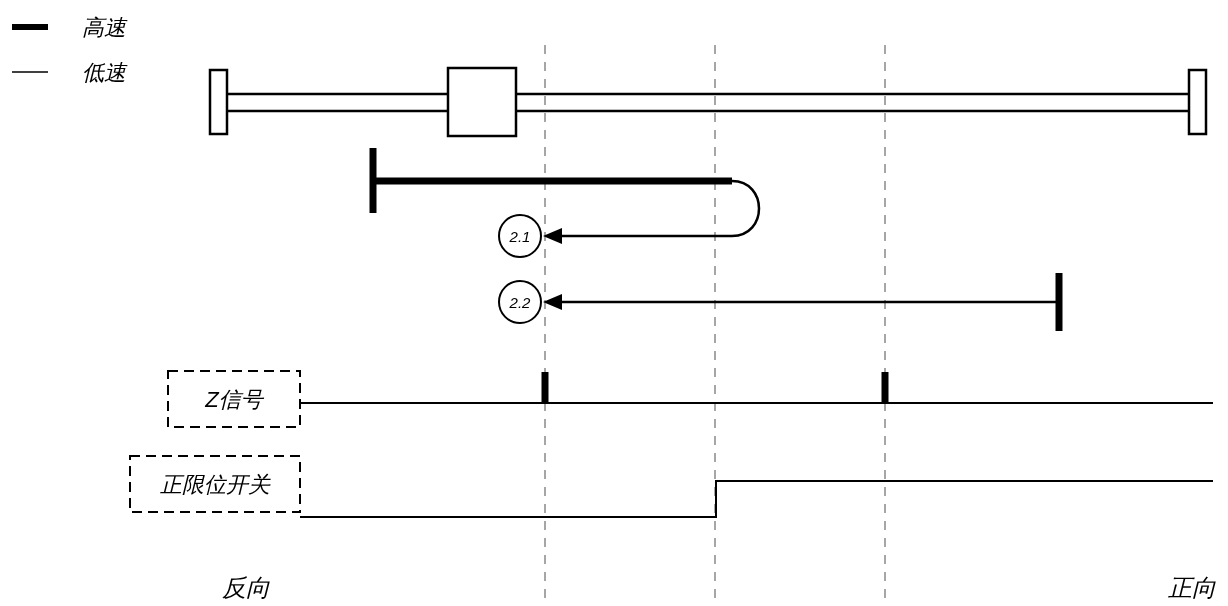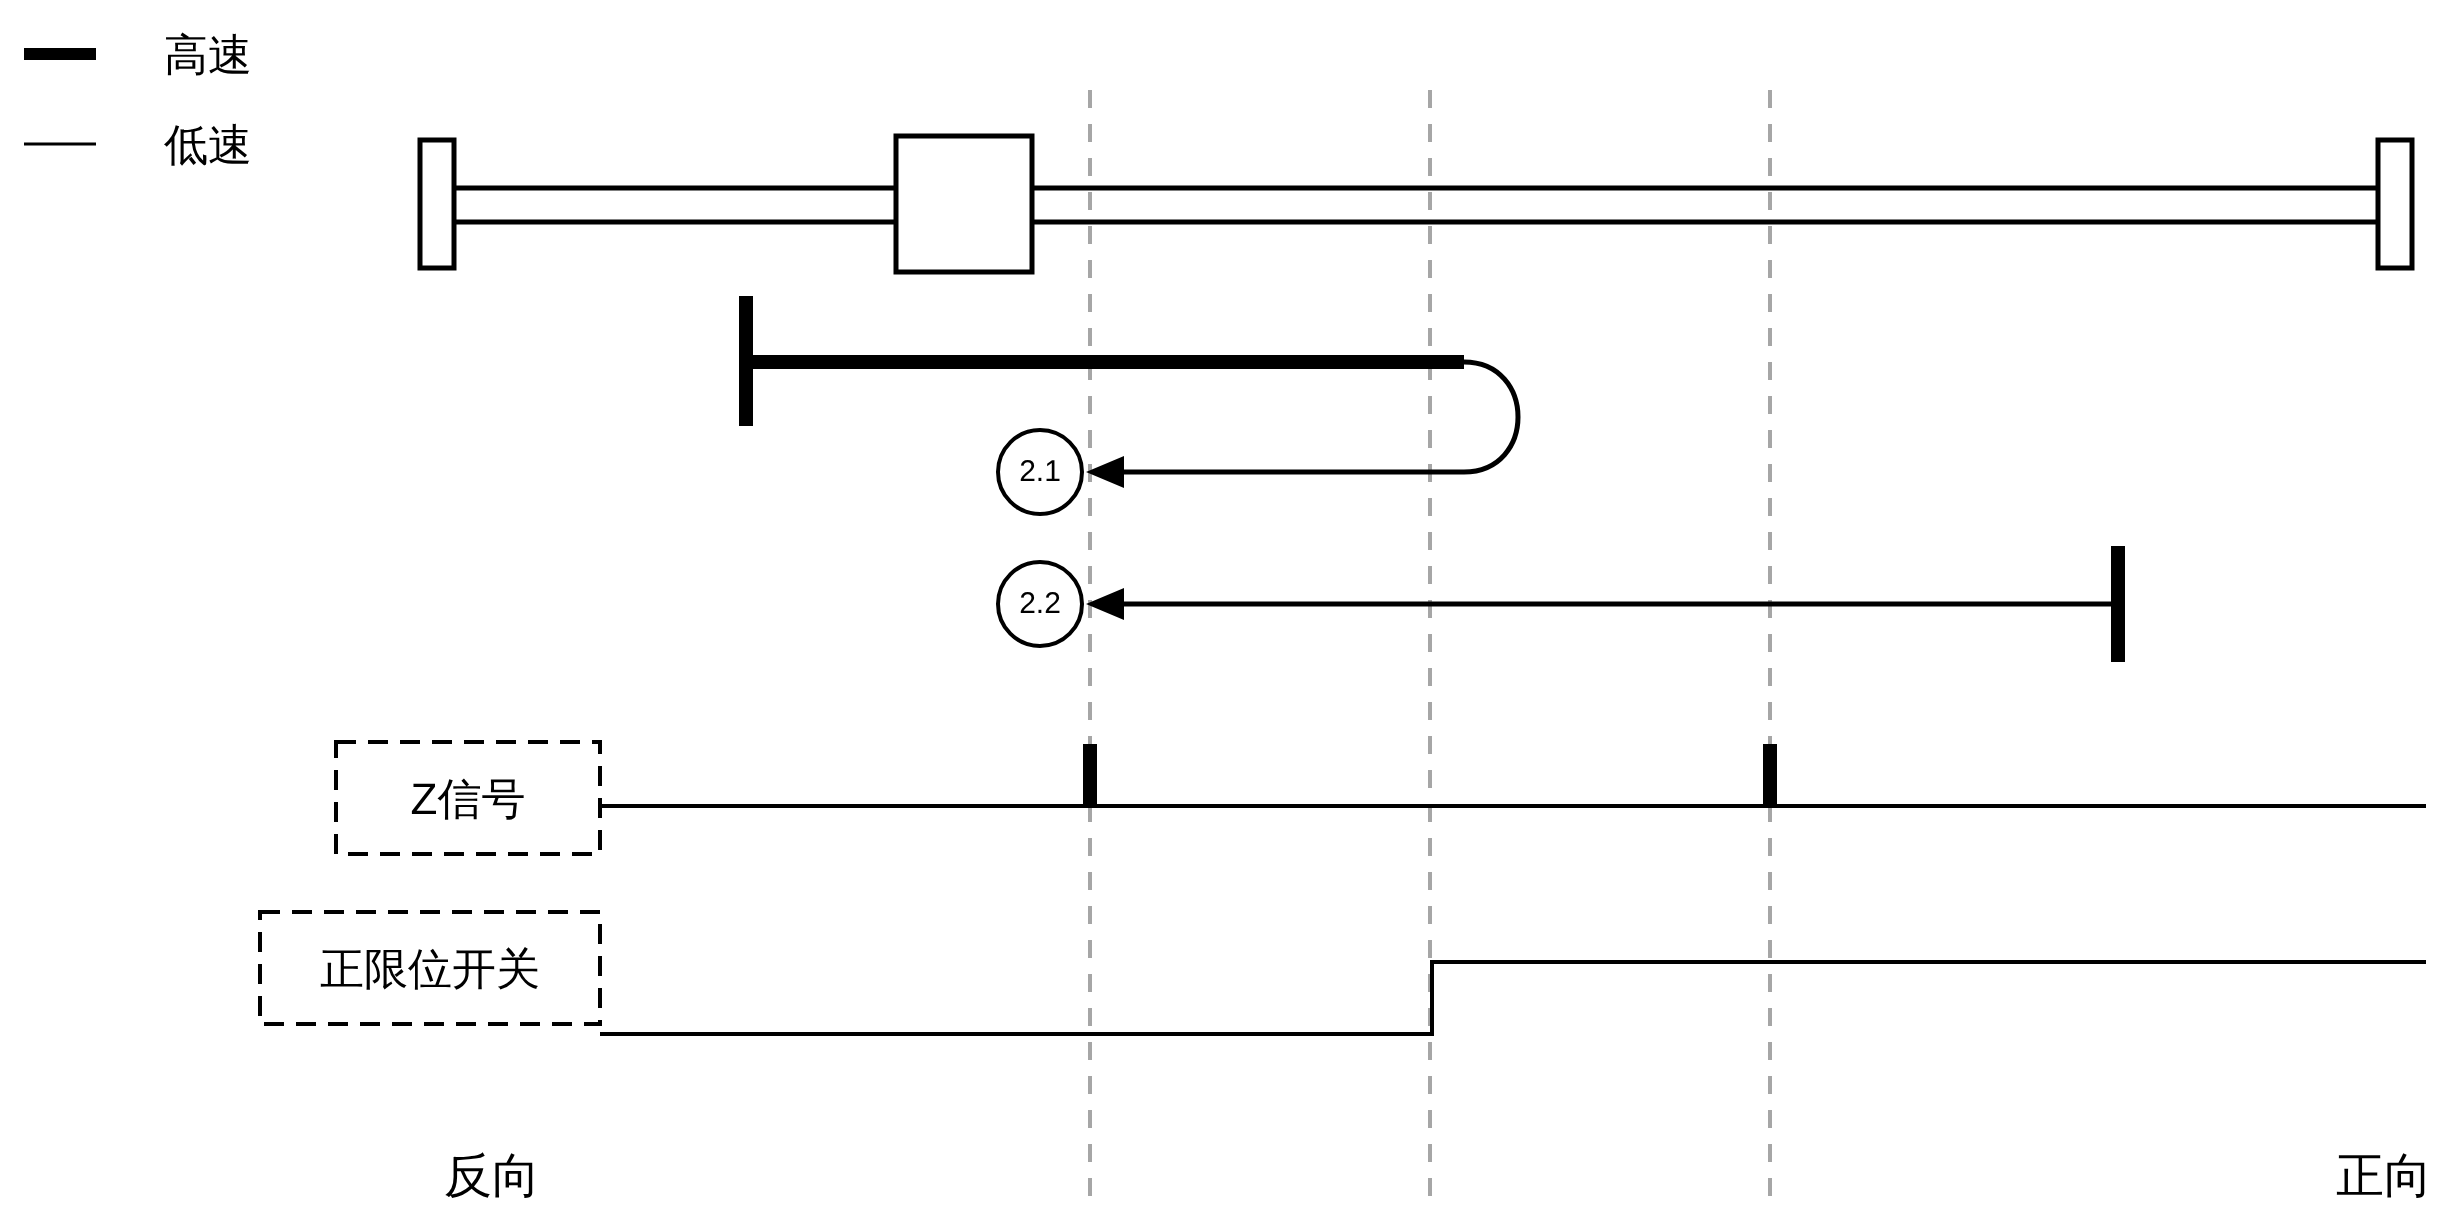--- a/index.html
+++ b/index.html
@@ -7,20 +7,21 @@
     padding: 0;
     background: #ffffff;
   }
   .canvas {
     position: relative;
     width: 1228px;
     height: 606px;
     background: #ffffff;
     font-family: "Liberation Sans", "DejaVu Sans", sans-serif;
     overflow: hidden;
+    font-style: italic;
   }
   svg {
     display: block;
   }
   text {
     font-family: "Liberation Sans", "DejaVu Sans", sans-serif;
     fill: #000000;
   }
   .cjk-label { font-size: 22px; }
   .dir-label { font-size: 24px; }

